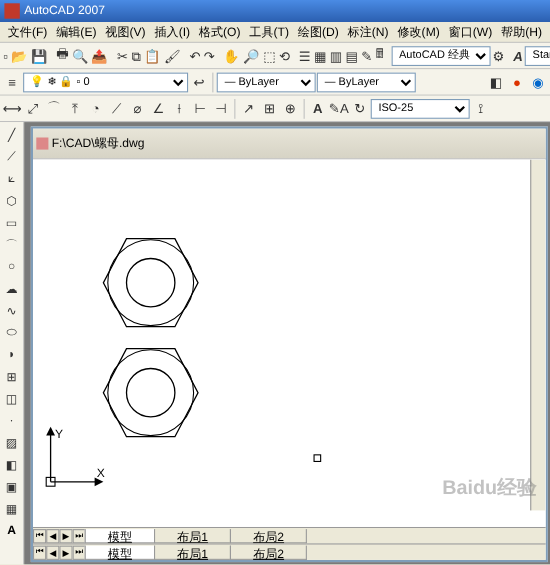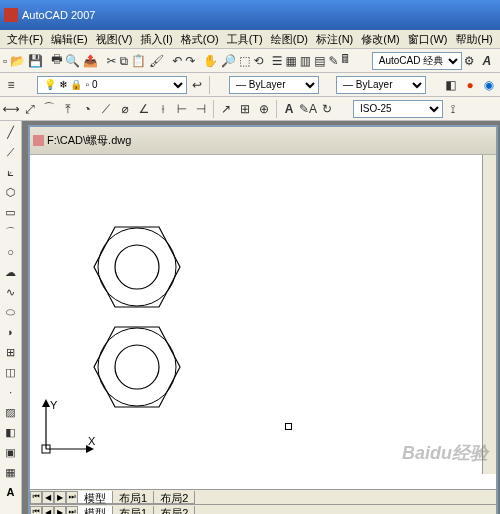--- a/index.html
+++ b/index.html
@@ -1,54 +1,54 @@
 <!DOCTYPE html>
 <html><head>
 <meta charset="utf-8">
 <style>
 * { margin: 0; padding: 0; box-sizing: border-box; font-family: "Microsoft YaHei", SimSun, sans-serif; font-size: 11px; }
 body { background: #ece9d8; width: 500px; height: 514px; overflow: hidden; position: relative; }
 
-.titlebar { height: 30px; background: linear-gradient(180deg,#4a8be4 0%,#2b5fb0 100%); color: #fff; display: flex; align-items: center; padding: 0 4px; }
+.titlebar { height: 20px; background: linear-gradient(180deg,#4a8be4 0%,#2b5fb0 100%); color: #fff; display: flex; align-items: center; padding: 0 4px; }
 .titlebar .app-icon { width: 14px; height: 14px; background: #c0392b; margin-right: 4px; display:inline-block; }
 .titlebar .title { flex: 1; font-size: 11px; }
 
 .menubar { height: 19px; background: #ece9d8; border-bottom: 1px solid #c0c0c0; display: flex; align-items: center; padding-left: 4px; gap: 2px; }
 .menubar .menu-item { padding: 1px 3px; color: #000; cursor: default; white-space: nowrap; font-size: 11px;}
 
 .toolbar { height: 24px; background: #f5f3ea; border-bottom: 1px solid #c0c0c0; display: flex; align-items: center; padding: 0 2px; gap: 1px; overflow: hidden;}
 .tb-btn { width: 18px; height: 18px; border: 1px solid transparent; display: flex; align-items: center; justify-content: center; cursor: pointer; font-size: 12px; color:#333; }
 .tb-sep { width: 1px; height: 18px; background: #c0c0c0; margin: 0 2px; }
-.tb-combo { height: 18px; border: 1px solid #7f9db9; background: #fff; font-size: 10px; padding: 0 2px; margin-left: 16px; }
+.tb-combo { height: 18px; border: 1px solid #7f9db9; background: #fff; font-size: 10px; padding: 0 2px; }
 .tb-combo.small { width: 60px; }
 .tb-combo.med { width: 90px; }
 .tb-combo.wide { width: 100px; }
 
 .work-area { position: relative; height: calc(514px - 22px - 18px - 24px - 24px - 24px); display: flex; }
 
 .side-toolbars { width: 22px; background: #f5f3ea; border-right: 1px solid #c0c0c0; display: flex; flex-direction: column; align-items: center; gap: 2px; padding-top: 2px; }
 .side-btn { width: 18px; height: 18px; border: 1px solid transparent; display: flex; align-items: center; justify-content: center; cursor: pointer; font-size: 11px; color:#333; }
 
 .mdi-area { flex: 1; background: #7a7a7a; position: relative; overflow: hidden; }
 
 .doc-window { position: absolute; left: 6px; top: 4px; right: 2px; bottom: 2px; border: 2px solid #7f9db9; background: #fff; display: flex; flex-direction: column; }
 .doc-titlebar { height: 28px; background: linear-gradient(180deg,#e8e5d8,#d6d3c5); border-bottom: 1px solid #b0b0b0; display: flex; align-items: center; padding: 0 3px; font-size: 10px; }
 .doc-titlebar .doc-icon { width: 11px; height: 11px; background: #d88; margin-right: 3px; }
 .doc-canvas { flex: 1; background: #fff; position: relative; overflow: hidden; }
 .doc-tabs { height: 15px; background: #ece9d8; border-top: 1px solid #999; display: flex; align-items: center; font-size: 10px; }
 .doc-tabs .nav-btn { width: 12px; height: 13px; border: 1px solid #999; background: #ece9d8; display: flex; align-items: center; justify-content: center; font-size: 8px; cursor: pointer; }
-.doc-tabs .tab { height: 13px; padding: 0 6px; border: 1px solid #999; border-top: none; background: #fff; margin-left: -1px; }
+.doc-tabs .tab { height: 13px; padding: 0 20px; border: 1px solid #999; border-top: none; background: #fff; margin-left: -1px; text-decoration: underline; }
 
 .hex-nut { position: absolute; }
 .hex-nut svg { display: block; }
 
 .ucs { position: absolute; left: 8px; bottom: 30px; }
 .crosshair { position: absolute; left: 255px; top: 268px; width: 7px; height: 7px; border: 1px solid #000; }
 
-.watermark { position: absolute; right: 8px; bottom: 24px; color: rgba(120,120,120,0.45); font-size: 18px; font-style: italic; font-weight: bold; pointer-events: none; }
+.watermark { position: absolute; right: 8px; bottom: 24px; color: rgba(120,120,120,0.45); font-size: 18px; font-weight: bold; pointer-events: none; }
 
 .scroll-v { position: absolute; right: 0; top: 0; bottom: 15px; width: 14px; background: #ece9d8; border-left: 1px solid #999; }
 
 </style>
 </head>
 <body>
 
 <div class="titlebar">
   <span class="app-icon"></span>
   <span class="title">AutoCAD 2007</span>

